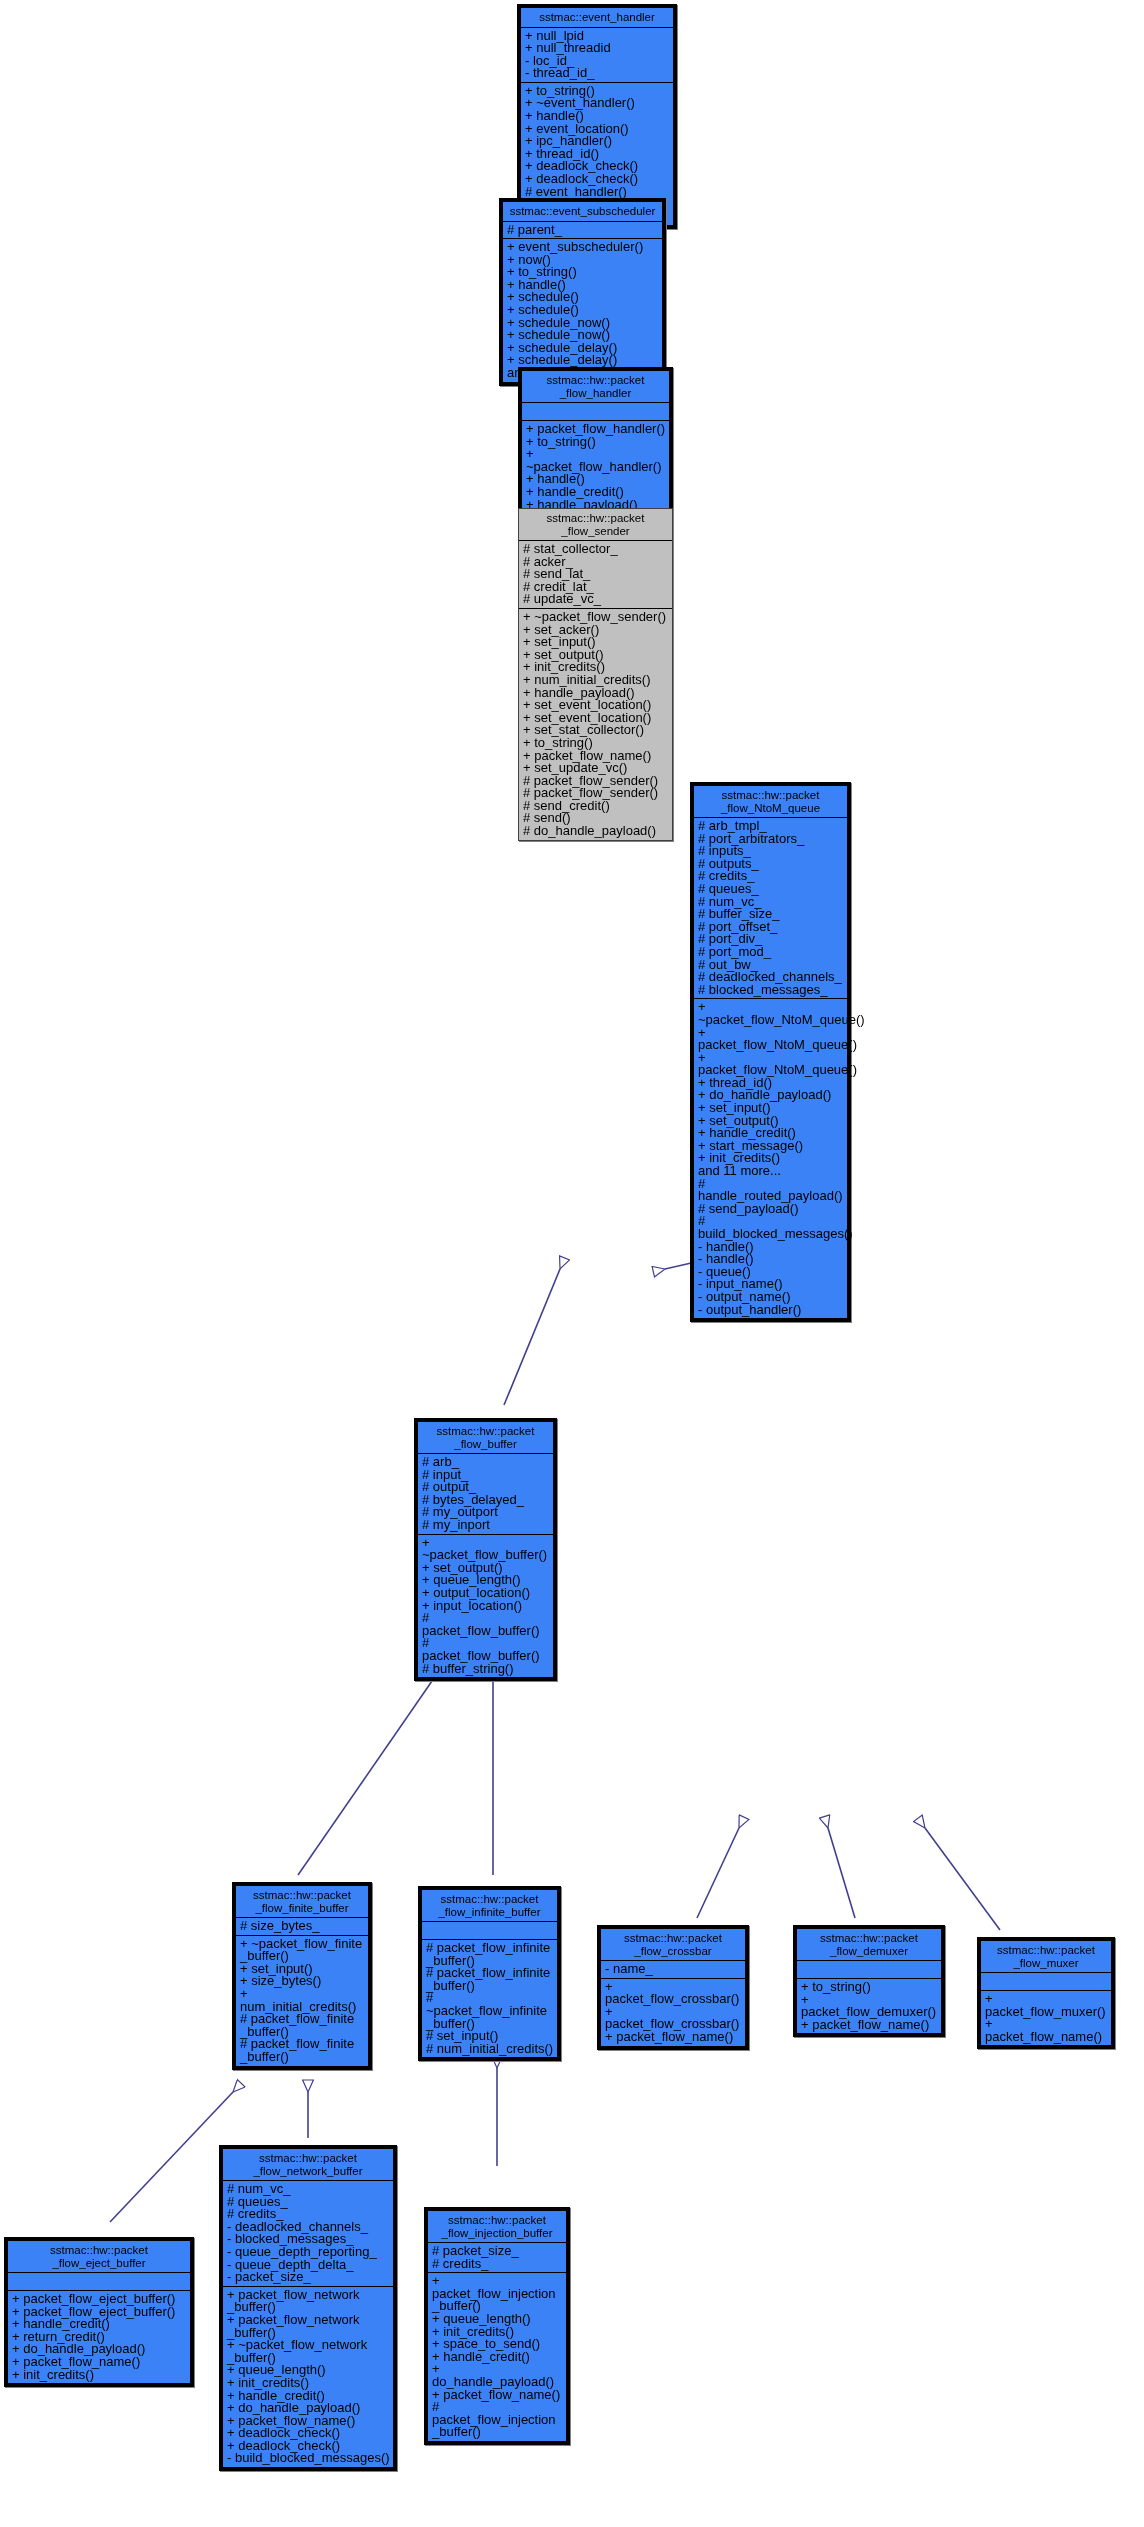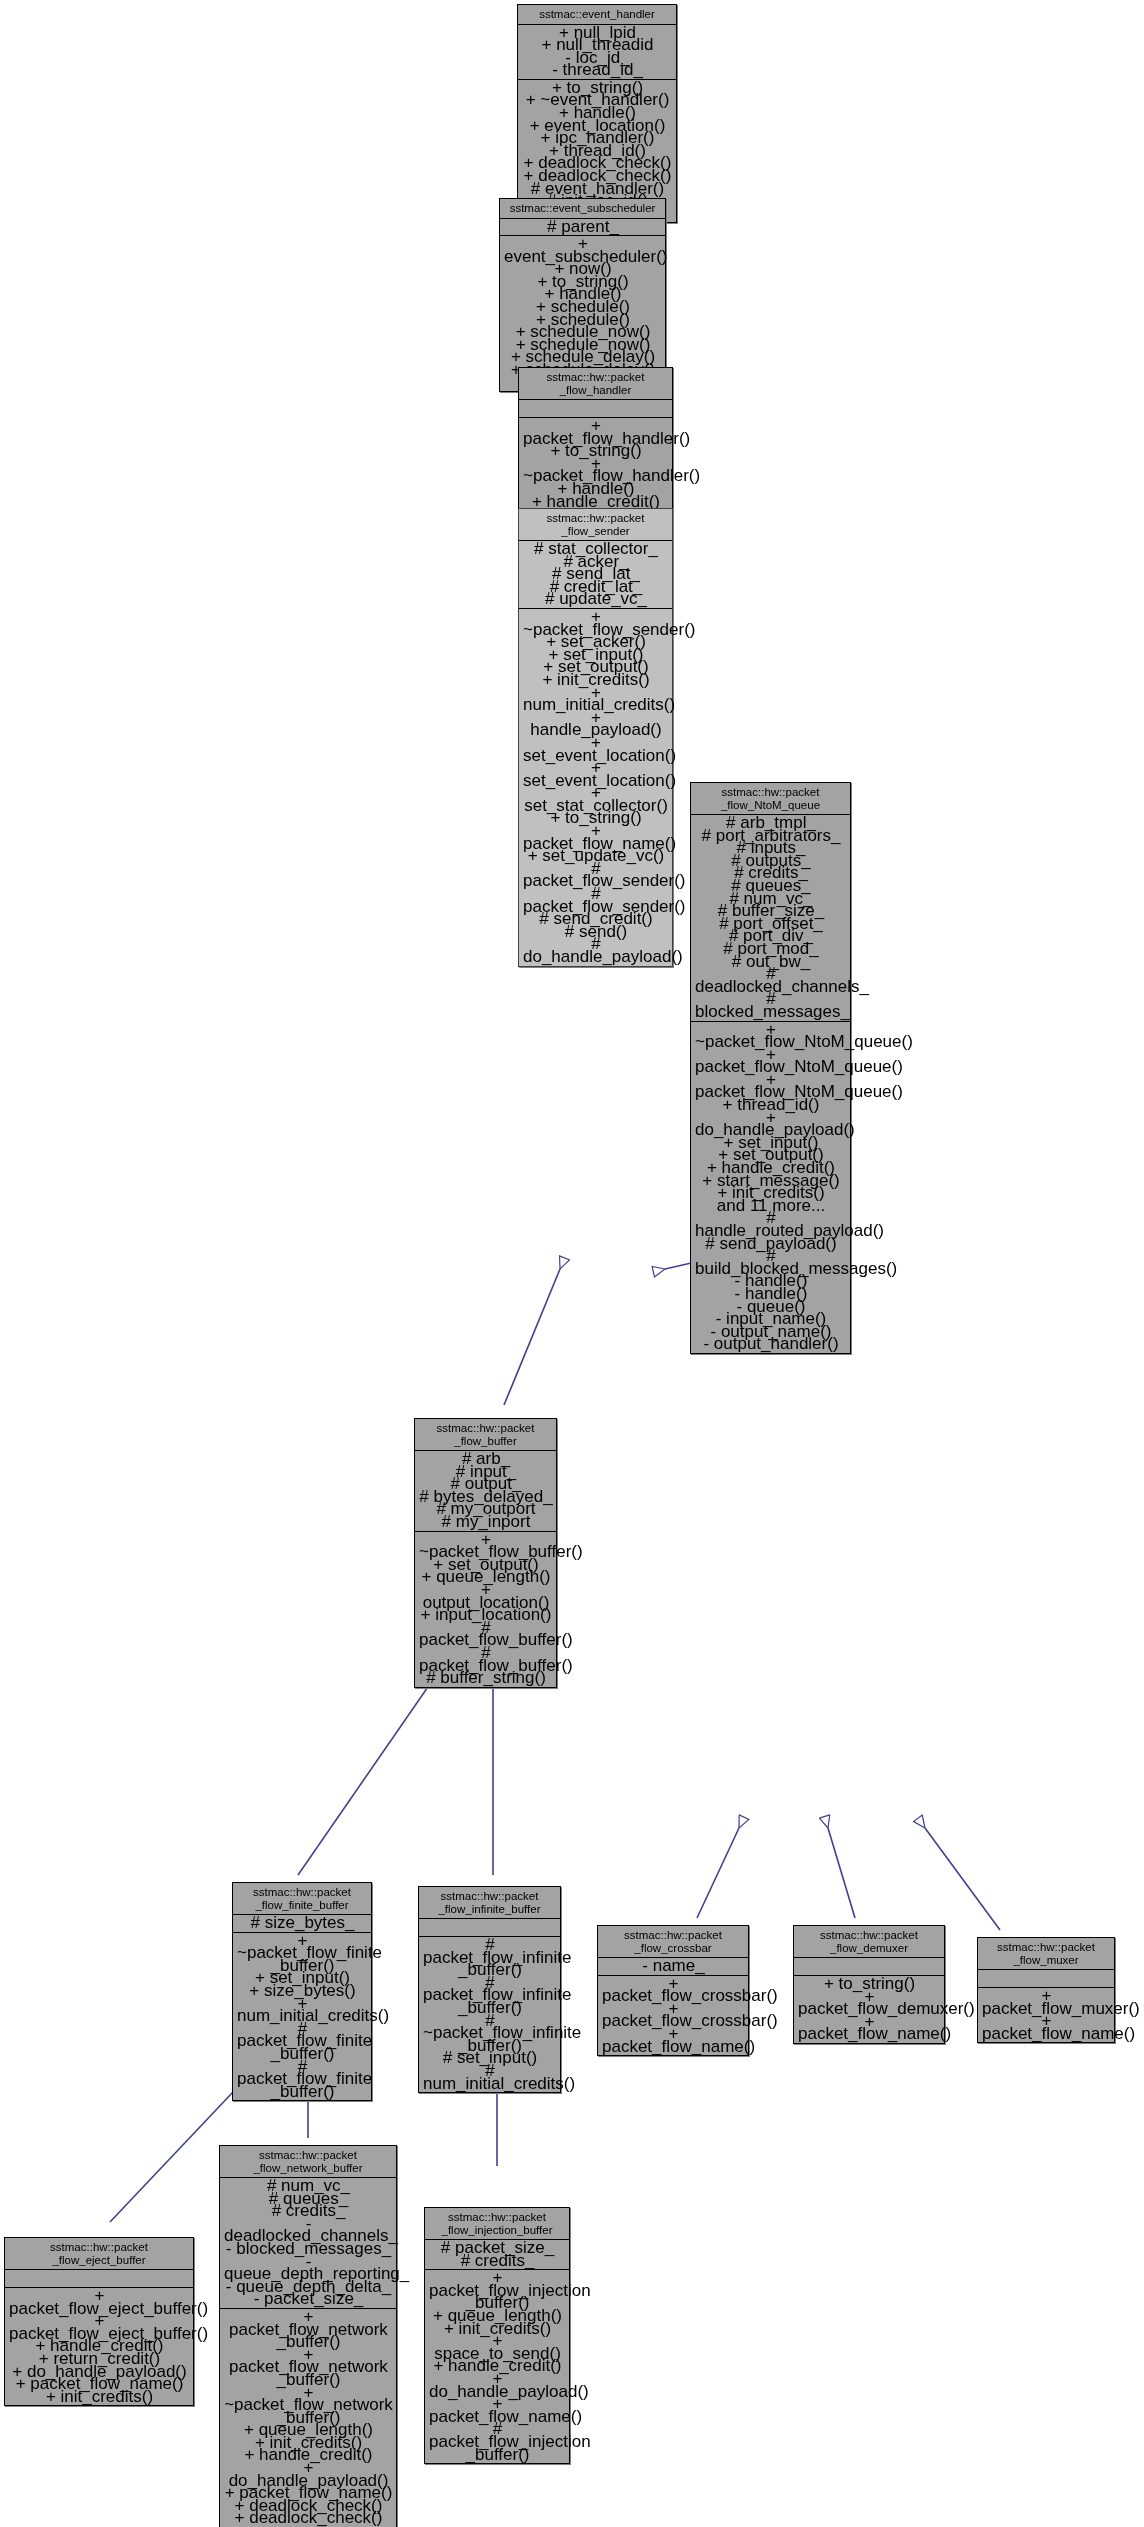--- a/index.html
+++ b/index.html
@@ -18,22 +18,22 @@
   svg.edges {
     position: absolute;
     left: 0; top: 0;
     width: 1144px;
     height: 2527px;
     pointer-events: none;
   }
   .node {
     position: absolute;
     box-sizing: border-box;
-    border: 1px solid #000000;
-    background: #a3a3a3;
+    border: 4px solid #000000;
+    background: #3b82f6;
     z-index: 5;
     box-shadow: 1px 1px 0 #808080;
   }
   .node.hl {
     background: #c0c0c0;
     border: 1px solid #404040;
   }
   .node .title {
     text-align: center;
     padding: 3px 4px 3px 4px;
@@ -43,24 +43,23 @@
     white-space: pre-line;
   }
   .node .sep {
     border-top: 1px solid #000000;
     height: 0;
     font-size: 0;
     line-height: 0;
   }
   .node .compart {
     padding: 2px 3px 2px 4px;
-    font-size: 17px;
+    font-size: 13px;
     line-height: 12.6px;
     color: #000000;
-    text-align: center;
   }
   .node .compart.empty {
     height: 13px;
     padding: 2px 3px;
   }
   .node .row {
     white-space: pre-wrap;
     color: #000000;
   }
 </style>

